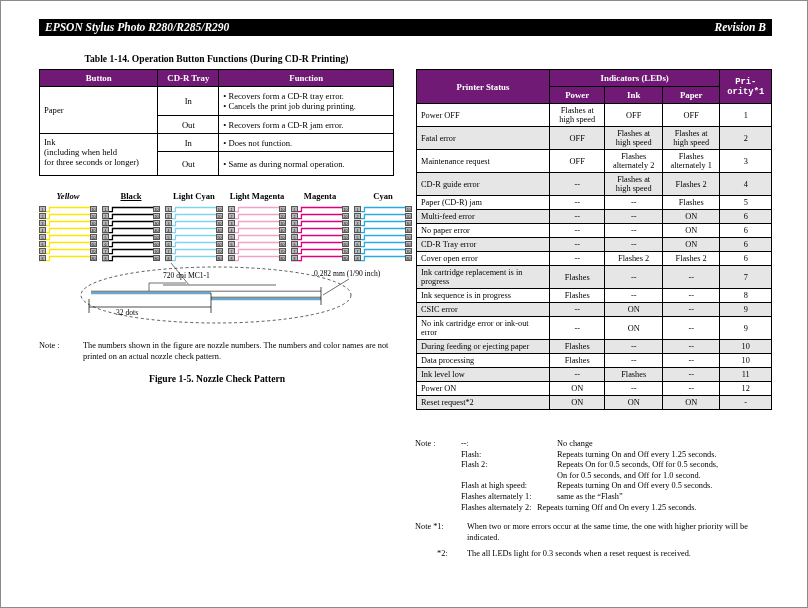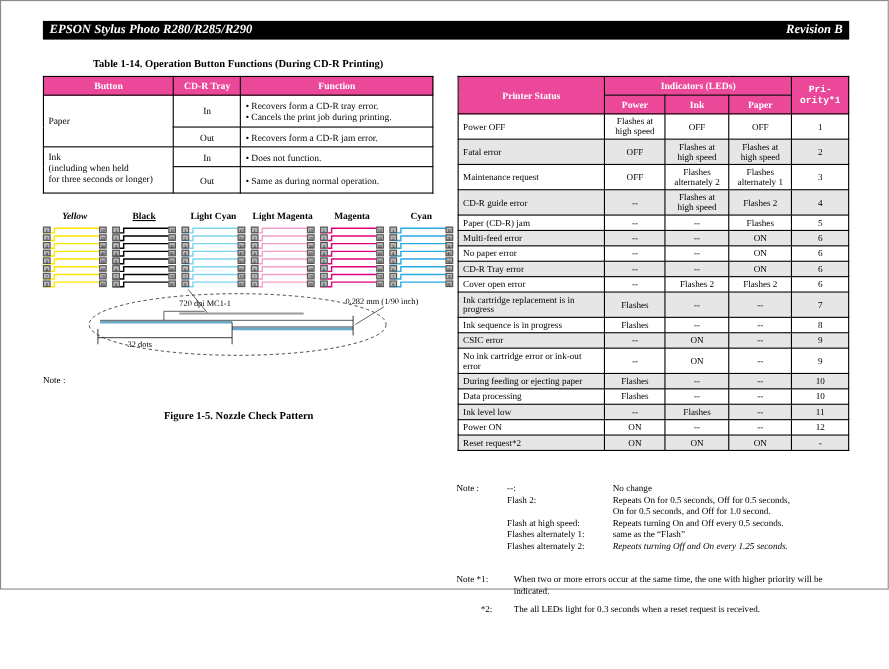--- a/index.html
+++ b/index.html
@@ -6,21 +6,21 @@
   body{
     width:808px;height:608px;
     background:#ffffff;
     font-family:"Liberation Serif", serif;
     color:#000;
     overflow:hidden;
     position:relative;
   }
   .page{
     position:absolute;
-    left:0;top:0;width:808px;height:536px;
+    left:0;top:0;width:808px;height:608px;
     box-sizing:border-box;
     border:1px solid #8a8a8a;
     background:#fff;
   }
 
   
   .bar{
     position:absolute;
     left:38px;width:733px;
     height:17px;
@@ -47,21 +47,21 @@
     font-family:"Liberation Serif", serif;
     background:#fff;
   }
   .tbl td,.tbl th{
     border:1px solid #000;
     padding:2px 4px;
     vertical-align:middle;
     font-weight:normal;
   }
   .tbl th{
-    background:#ec4899;
+    background:#701a75;
     color:#fff;
     font-weight:bold;
     text-align:center;
     font-size:8.8px;
     padding:3px 4px;
   }
   .tbl .ctr{text-align:center;}
   .shade{background:#e6e6e6;}
 
   .tbl-caption{
@@ -412,20 +412,21 @@
           <line x1="250" y1="24" x2="250" y2="42" stroke="#000" stroke-width="0.7"></line>
           <line x1="252" y1="32" x2="278" y2="16" stroke="#333" stroke-width="0.7"></line>
           <polyline points="78,28 78,20 115,20" fill="none" stroke="#333" stroke-width="0.7"></polyline>
           <line x1="92" y1="22" x2="205" y2="22" stroke="#999" stroke-width="1.6"></line>
         </svg><div class="callout-text" style="left: 92px; top: 8px;">720 dpi MC1-1</div><div class="callout-text" style="left: 45px; top: 45px;">32 dots</div></div>
       <div class="callout-text" style="left: 275px; top: 78px;">0.282 mm (1/90 inch)</div>
     </div>
 
   <div class="note" id="fig-note">
     <span class="lbl">Note :</span>
+    <span style="display:block;margin-left:44px;">The numbers shown in the figure are nozzle numbers. The numbers and color names are not printed on an actual nozzle check pattern.</span>
   </div>
   <div id="fig-caption">Figure 1-5.  Nozzle Check Pattern</div>
 
   <div class="tbl-caption" id="table-1-15-caption">Table 1-15.  Indicators (LEDs) Function</div>
 
   <table class="tbl" id="table-1-15">
     <thead>
       <tr>
         <th rowspan="2" style="width:145px;">Printer Status</th>
         <th colspan="3" style="width:156px;">Indicators (LEDs)</th>
@@ -590,40 +591,44 @@
         </tr>
       </tbody>
   </table>
 
   <div class="note" id="led-note-1">
     <span class="lbl">Note :</span>
     <div style="margin-left:46px;" id="led-notes-list">
         <div class="nrow">
           <span class="k">--:</span>
           <span class="v" style="margin-left: 96px;">No change</span>
+        </div>
+        <div class="nrow">
+          <span class="k">Flash:</span>
+          <span class="v" style="margin-left: 96px;">Repeats turning On and Off every 1.25 seconds.</span>
         </div>
         <div class="nrow">
           <span class="k">Flash 2:</span>
           <span class="v" style="margin-left: 96px;">Repeats On for 0.5 seconds, Off for 0.5 seconds,</span>
         </div>
         <div class="nrow">
           <span class="k"></span>
           <span class="v" style="margin-left: 96px;">On for 0.5 seconds, and Off for 1.0 second.</span>
         </div>
         <div class="nrow">
           <span class="k">Flash at high speed:</span>
           <span class="v" style="margin-left: 96px;">Repeats turning On and Off every 0.5 seconds.</span>
         </div>
         <div class="nrow">
           <span class="k">Flashes alternately 1:</span>
           <span class="v" style="margin-left: 96px;">same as the “Flash”</span>
         </div>
         <div class="nrow">
           <span class="k">Flashes alternately 2:</span>
-          <span class="v" style="margin-left: 96px; font-style: italic;">Repeats turning Off and On every 1.25 seconds.</span>
+          <span class="v" style="margin-left: 76px;">Repeats turning Off and On every 1.25 seconds.</span>
         </div>
       </div>
   </div>
 
   <div class="note" id="led-note-2">
     <span class="lbl">Note *1:</span>
     <span style="display:block;margin-left:52px;">When two or more errors occur at the same time, the one with higher priority will be indicated.</span>
   </div>
 
   <div class="note" id="led-note-3">

